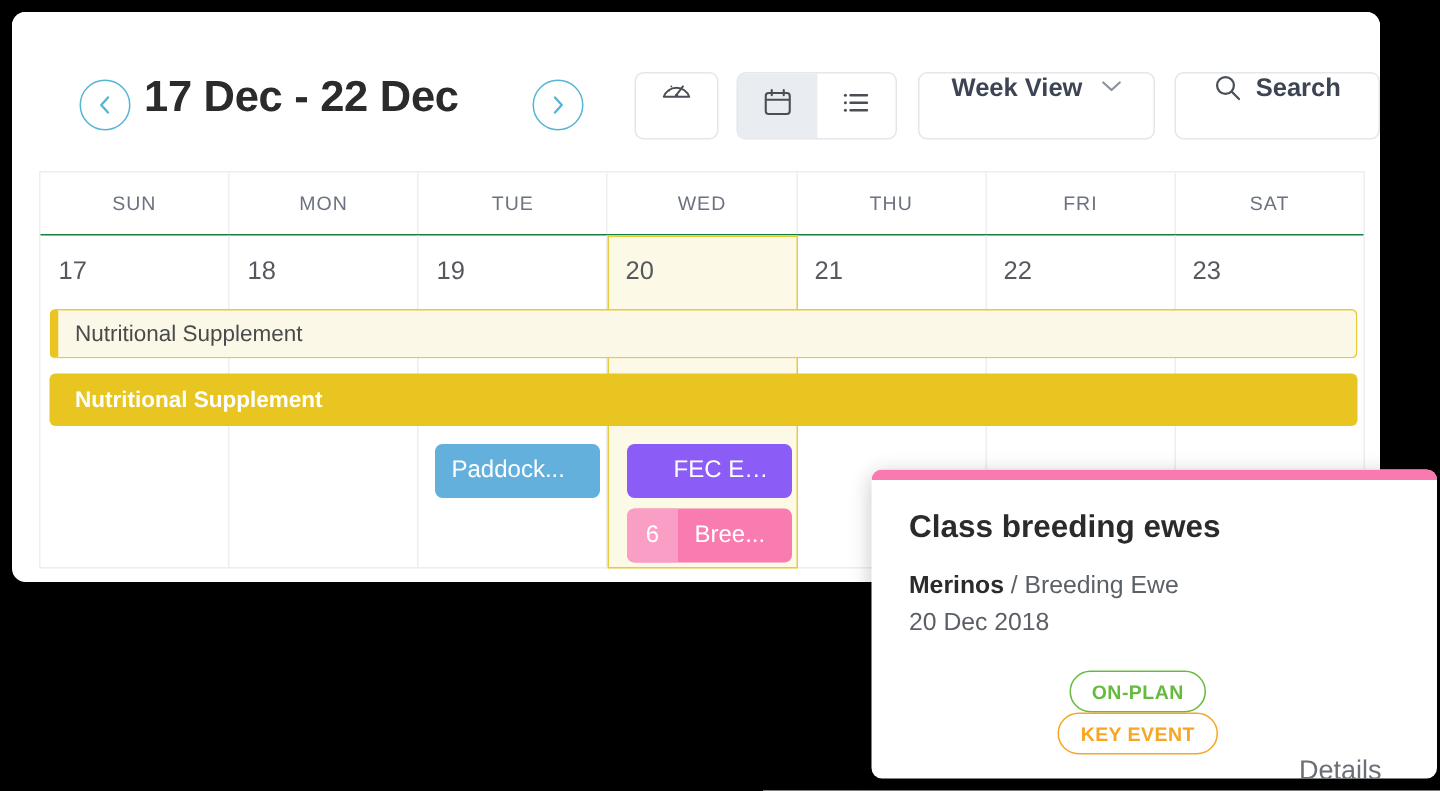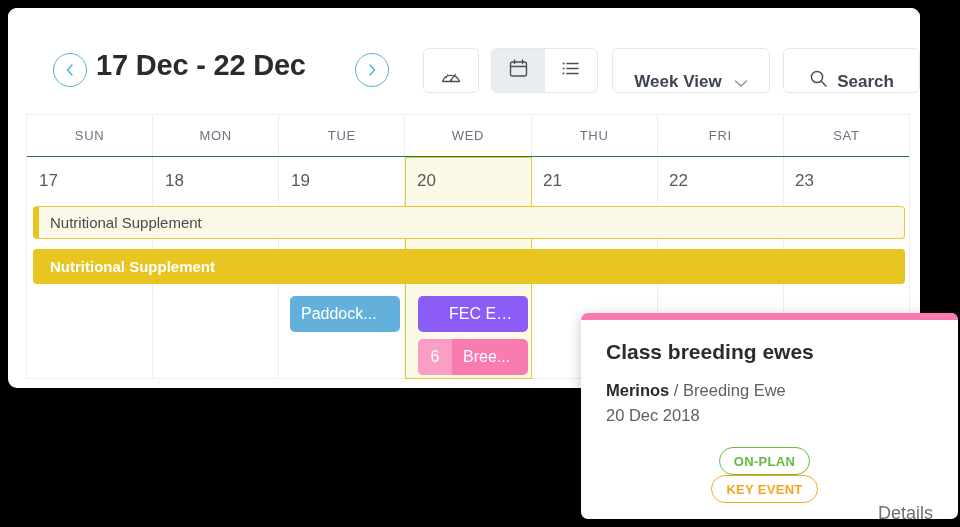--- a/index.html
+++ b/index.html
@@ -50,21 +50,21 @@
     letter-spacing:-.2px;
     white-space:nowrap;
   }
 
   .tbtn{
     position:absolute;
     box-sizing:border-box;
     background:#ffffff;
     border:1px solid #e3e6ea;
     border-radius:6px;
-    display:flex;align-items:flex-end;justify-content:center;
+    display:flex;align-items:flex-start;justify-content:center;
     cursor:pointer;
   }
 
   #dashboard-button{left:415px;top:40px;width:56px;height:45px;}
 
   #view-toggle{
     position:absolute;left:483px;top:40px;
     width:107px;height:45px;
     box-sizing:border-box;
     border:1px solid #e3e6ea;border-radius:6px;
@@ -198,21 +198,21 @@
     left:581px; top:313px;
     width:377px; height:206px;
     background:#ffffff;
     border-radius:7px;
     box-shadow:0 3px 14px rgba(0,0,0,.22);
     overflow:hidden;
   }
   #popover-accent-bar{
     height:7px;background:#fa7ab0;
   }
-  #popover-body{padding:20px 25px 0 25px;}
+  #popover-body{padding:20px 37px 0 25px;}
   #popover-title{
     font-size:21px;font-weight:bold;color:#2b2b2b;
     margin:0 0 17px 0;
   }
   #popover-subtitle{
     font-size:16.5px;color:#5b5f66;margin-bottom:6px;
   }
   #popover-subtitle b{color:#2b2b2b;}
   #popover-date{
     font-size:16.5px;color:#5b5f66;

